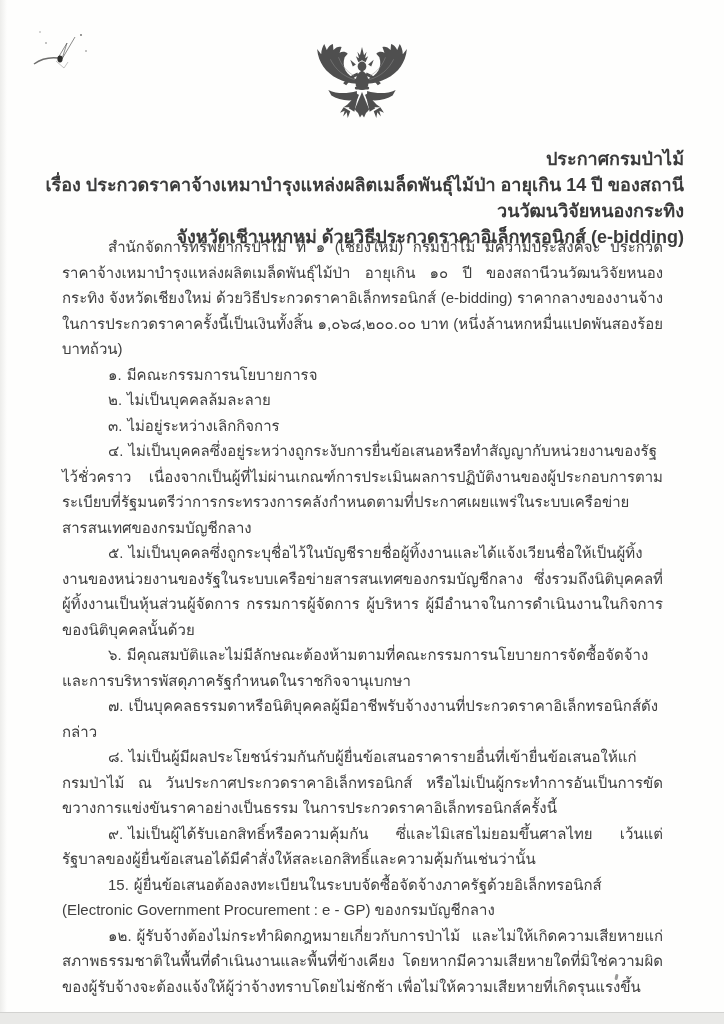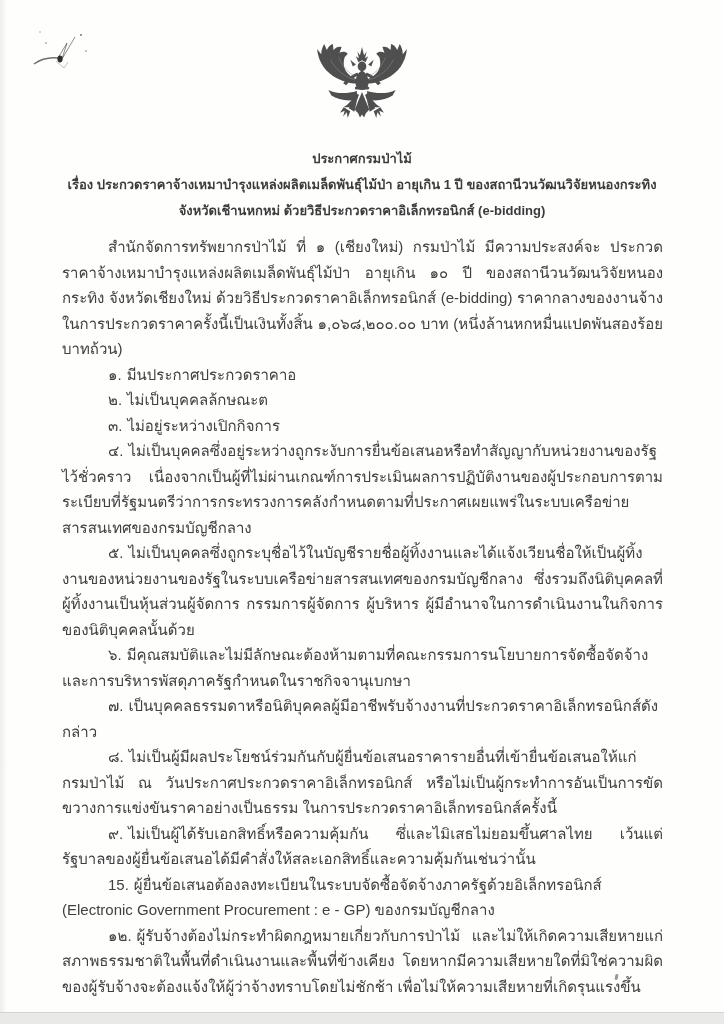--- a/index.html
+++ b/index.html
@@ -16,21 +16,21 @@
     background:linear-gradient(to right,#ededeb,rgba(255,255,255,0));}
   .scan-bottom{position:absolute;left:0;bottom:0;width:100%;height:11px;
     background:#e9e9e7;border-top:1px solid #d2d2d0;}
   .speck{position:absolute;left:615px;top:974px;width:3px;height:6px;
     background:#9a9a98;border-radius:2px;transform:rotate(12deg);}
   .ink-smudge{position:absolute;left:28px;top:28px;}
   .emblem-wrap{position:absolute;top:44px;left:0;width:100%;text-align:center;}
   .emblem-wrap svg{display:inline-block;}
   .doc-header{
     position:absolute;top:146px;left:40px;width:644px;
-    text-align:center;font-weight:bold;font-size:13px;line-height:26px;
+    text-align:right;font-weight:bold;font-size:18px;line-height:26px;
     color:#3b3b3b;
   }
   .doc-header .t{margin:0;}
   .content{
     position:absolute;top:234px;left:62px;width:601px;
     font-size:15px;line-height:25.5px;text-align:justify;
     color:#3f3f3f;
   }
   .para,.item{margin:0;text-indent:46px;}
   .plain{text-align:left;}
@@ -97,30 +97,30 @@
         <path d="M96,70 C74,64 58,50 48,30"></path>
         <path d="M94,62 C80,54 70,42 64,26"></path>
         <path d="M124,70 C146,64 162,50 172,30"></path>
         <path d="M126,62 C140,54 150,42 156,26"></path>
       </g>
     </svg>
   </div>
 
   <div class="doc-header">
     <div class="t">ประกาศกรมป่าไม้</div>
-    <div class="t">เรื่อง ประกวดราคาจ้างเหมาบำรุงแหล่งผลิตเมล็ดพันธุ์ไม้ป่า อายุเกิน 1 ปี ของสถานีวนวัฒนวิจัยหนองกระทิง</div>
+    <div class="t">เรื่อง ประกวดราคาจ้างเหมาบำรุงแหล่งผลิตเมล็ดพันธุ์ไม้ป่า อายุเกิน 14 ปี ของสถานีวนวัฒนวิจัยหนองกระทิง</div>
     <div class="t">จังหวัดเชีานหกหม่ ด้วยวิธีประกวดราคาอิเล็กทรอนิกส์ (e-bidding)</div>
   </div>
 
   <div class="content">
     <p class="para">สำนักจัดการทรัพยากรป่าไม้ ที่ ๑ (เชียงใหม่) กรมป่าไม้ มีความประสงค์จะ ประกวดราคาจ้างเหมาบำรุงแหล่งผลิตเมล็ดพันธุ์ไม้ป่า อายุเกิน ๑๐ ปี ของสถานีวนวัฒนวิจัยหนองกระทิง จังหวัดเชียงใหม่ ด้วยวิธีประกวดราคาอิเล็กทรอนิกส์ (e-bidding) ราคากลางของงานจ้างในการประกวดราคาครั้งนี้เป็นเงินทั้งสิ้น ๑,๐๖๘,๒๐๐.๐๐ บาท (หนึ่งล้านหกหมื่นแปดพันสองร้อยบาทถ้วน)</p>
 
-    <div class="item plain"><span class="num">๑.</span><span>มีนประกาศประกวดราคาอ</span></div>
-    <div class="item plain"><span class="num">๒.</span><span>ไม่เป็นบุคคลล้กษณะต</span></div>
-    <div class="item plain"><span class="num">๓.</span><span>ไม่อยู่ระหว่างเปิกกิจการ</span></div>
+    <div class="item plain"><span class="num">๑.</span><span>มีคณะกรรมการนโยบายการจ</span></div>
+    <div class="item plain"><span class="num">๒.</span><span>ไม่เป็นบุคคลล้มละลาย</span></div>
+    <div class="item plain"><span class="num">๓.</span><span>ไม่อยู่ระหว่างเลิกกิจการ</span></div>
     <div class="item"><span class="num">๔.</span><span>ไม่เป็นบุคคลซึ่งอยู่ระหว่างถูกระงับการยื่นข้อเสนอหรือทำสัญญากับหน่วยงานของรัฐไว้ชั่วคราว เนื่องจากเป็นผู้ที่ไม่ผ่านเกณฑ์การประเมินผลการปฏิบัติงานของผู้ประกอบการตามระเบียบที่รัฐมนตรีว่าการกระทรวงการคลังกำหนดตามที่ประกาศเผยแพร่ในระบบเครือข่ายสารสนเทศของกรมบัญชีกลาง</span></div>
     <div class="item"><span class="num">๕.</span><span>ไม่เป็นบุคคลซึ่งถูกระบุชื่อไว้ในบัญชีรายชื่อผู้ทิ้งงานและได้แจ้งเวียนชื่อให้เป็นผู้ทิ้งงานของหน่วยงานของรัฐในระบบเครือข่ายสารสนเทศของกรมบัญชีกลาง ซึ่งรวมถึงนิติบุคคลที่ผู้ทิ้งงานเป็นหุ้นส่วนผู้จัดการ กรรมการผู้จัดการ ผู้บริหาร ผู้มีอำนาจในการดำเนินงานในกิจการของนิติบุคคลนั้นด้วย</span></div>
     <div class="item"><span class="num">๖.</span><span>มีคุณสมบัติและไม่มีลักษณะต้องห้ามตามที่คณะกรรมการนโยบายการจัดซื้อจัดจ้างและการบริหารพัสดุภาครัฐกำหนดในราชกิจจานุเบกษา</span></div>
     <div class="item"><span class="num">๗.</span><span>เป็นบุคคลธรรมดาหรือนิติบุคคลผู้มีอาชีพรับจ้างงานที่ประกวดราคาอิเล็กทรอนิกส์ดังกล่าว</span></div>
     <div class="item"><span class="num">๘.</span><span>ไม่เป็นผู้มีผลประโยชน์ร่วมกันกับผู้ยื่นข้อเสนอราคารายอื่นที่เข้ายื่นข้อเสนอให้แก่กรมป่าไม้ ณ วันประกาศประกวดราคาอิเล็กทรอนิกส์ หรือไม่เป็นผู้กระทำการอันเป็นการขัดขวางการแข่งขันราคาอย่างเป็นธรรม ในการประกวดราคาอิเล็กทรอนิกส์ครั้งนี้</span></div>
     <div class="item"><span class="num">๙.</span><span>ไม่เป็นผู้ได้รับเอกสิทธิ์หรือความคุ้มกัน ซึ่และไมิเสธไม่ยอมขึ้นศาลไทย เว้นแต่ รัฐบาลของผู้ยื่นข้อเสนอได้มีคำสั่งให้สละเอกสิทธิ์และความคุ้มกันเช่นว่านั้น</span></div>
     <div class="item"><span class="num">15.</span><span>ผู้ยื่นข้อเสนอต้องลงทะเบียนในระบบจัดซื้อจัดจ้างภาครัฐด้วยอิเล็กทรอนิกส์ (Electronic Government Procurement : e - GP) ของกรมบัญชีกลาง</span></div>
     <div class="item"><span class="num">๑๒.</span><span>ผู้รับจ้างต้องไม่กระทำผิดกฎหมายเกี่ยวกับการป่าไม้ และไม่ให้เกิดความเสียหายแก่สภาพธรรมชาติในพื้นที่ดำเนินงานและพื้นที่ข้างเคียง โดยหากมีความเสียหายใดที่มิใช่ความผิดของผู้รับจ้างจะต้องแจ้งให้ผู้ว่าจ้างทราบโดยไม่ชักช้า เพื่อไม่ให้ความเสียหายที่เกิดรุนแรงขึ้น</span></div>
   </div>
 

